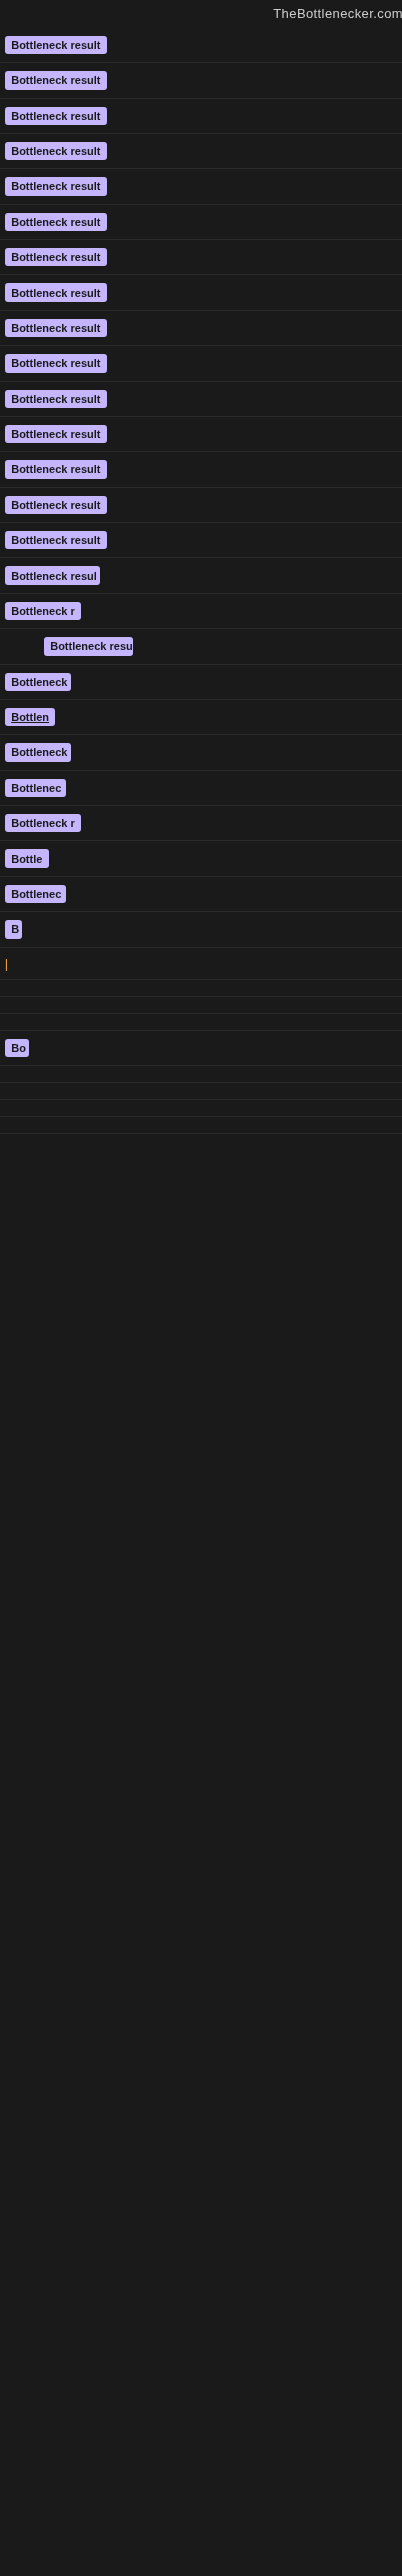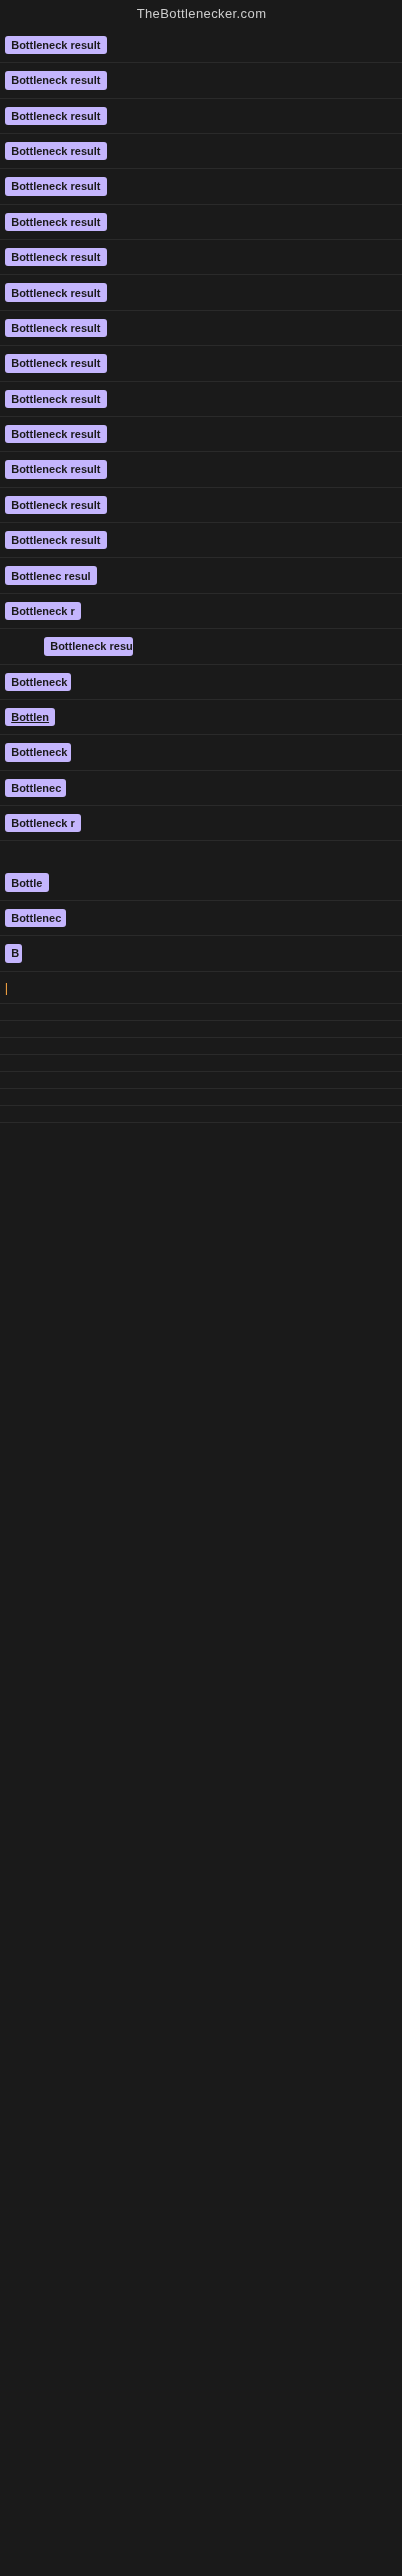--- a/index.html
+++ b/index.html
@@ -8,21 +8,21 @@
       box-sizing: border-box;
     }
     body {
       width: 403px;
       min-height: 2576px;
       background-color: #1a1a1a;
       font-family: Arial, sans-serif;
       position: relative;
     }
     .site-title {
-      text-align: center;
+      text-align: right;
       color: #cccccc;
       font-size: 13px;
       padding: 6.4px 0;
       letter-spacing: 0.4px;
     }
     .bottleneck-badge {
       display: inline-block;
       background-color: #c4b5fd;
       color: #1a1a1a;
       font-size: 11px;
@@ -86,21 +86,21 @@
     <div class="row">
       <span class="bottleneck-badge" style="max-width: 105px;">Bottleneck result</span>
     </div>
     <div class="row">
       <span class="bottleneck-badge" style="max-width: 105px;">Bottleneck result</span>
     </div>
     <div class="row">
       <span class="bottleneck-badge" style="max-width: 105px;">Bottleneck result</span>
     </div>
     <div class="row">
-      <span class="bottleneck-badge" style="max-width: 95px;">Bottlenec resul</span>
+      <span class="bottleneck-badge" style="max-width: 95px;">Bottleneck resul</span>
     </div>
     <div class="row">
       <span class="bottleneck-badge" style="max-width: 76px;">Bottleneck r</span>
     </div>
     <div class="row">
       <span class="bottleneck-badge" style="max-width: 89px; margin-left: 39px;">Bottleneck resu</span>
     </div>
     <div class="row">
       <span class="bottleneck-badge" style="max-width: 66px;">Bottleneck</span>
     </div>
@@ -110,32 +110,35 @@
     <div class="row">
       <span class="bottleneck-badge" style="max-width: 66px;">Bottleneck</span>
     </div>
     <div class="row">
       <span class="bottleneck-badge" style="max-width: 61px;">Bottlenec</span>
     </div>
     <div class="row">
       <span class="bottleneck-badge" style="max-width: 76px;">Bottleneck r</span>
     </div>
     <div class="row">
-      <span class="bottleneck-badge" style="max-width: 47px; margin-top: 24px;">Bottle</span>
+      <span class="bottleneck-badge" style="max-width: 47px;">Bottle</span>
     </div>
     <div class="row">
       <span class="bottleneck-badge" style="max-width: 61px;">Bottlenec</span>
     </div>
     <div class="row">
       <span class="bottleneck-badge" style="max-width: 17.7px;">B</span>
     </div>
     <div class="row">
       <span style="color: rgb(240, 160, 64); font-size: 13px;">|</span>
     </div>
     <div class="row"></div>
     <div class="row"></div>
     <div class="row"></div>
+    <div class="row">
+      <span class="bottleneck-badge" style="max-width: 24px;">Bo</span>
+    </div>
     <div class="row"></div>
     <div class="row"></div>
     <div class="row"></div>
     <div class="row"></div>
   </div>
 
 
 </body></html>

